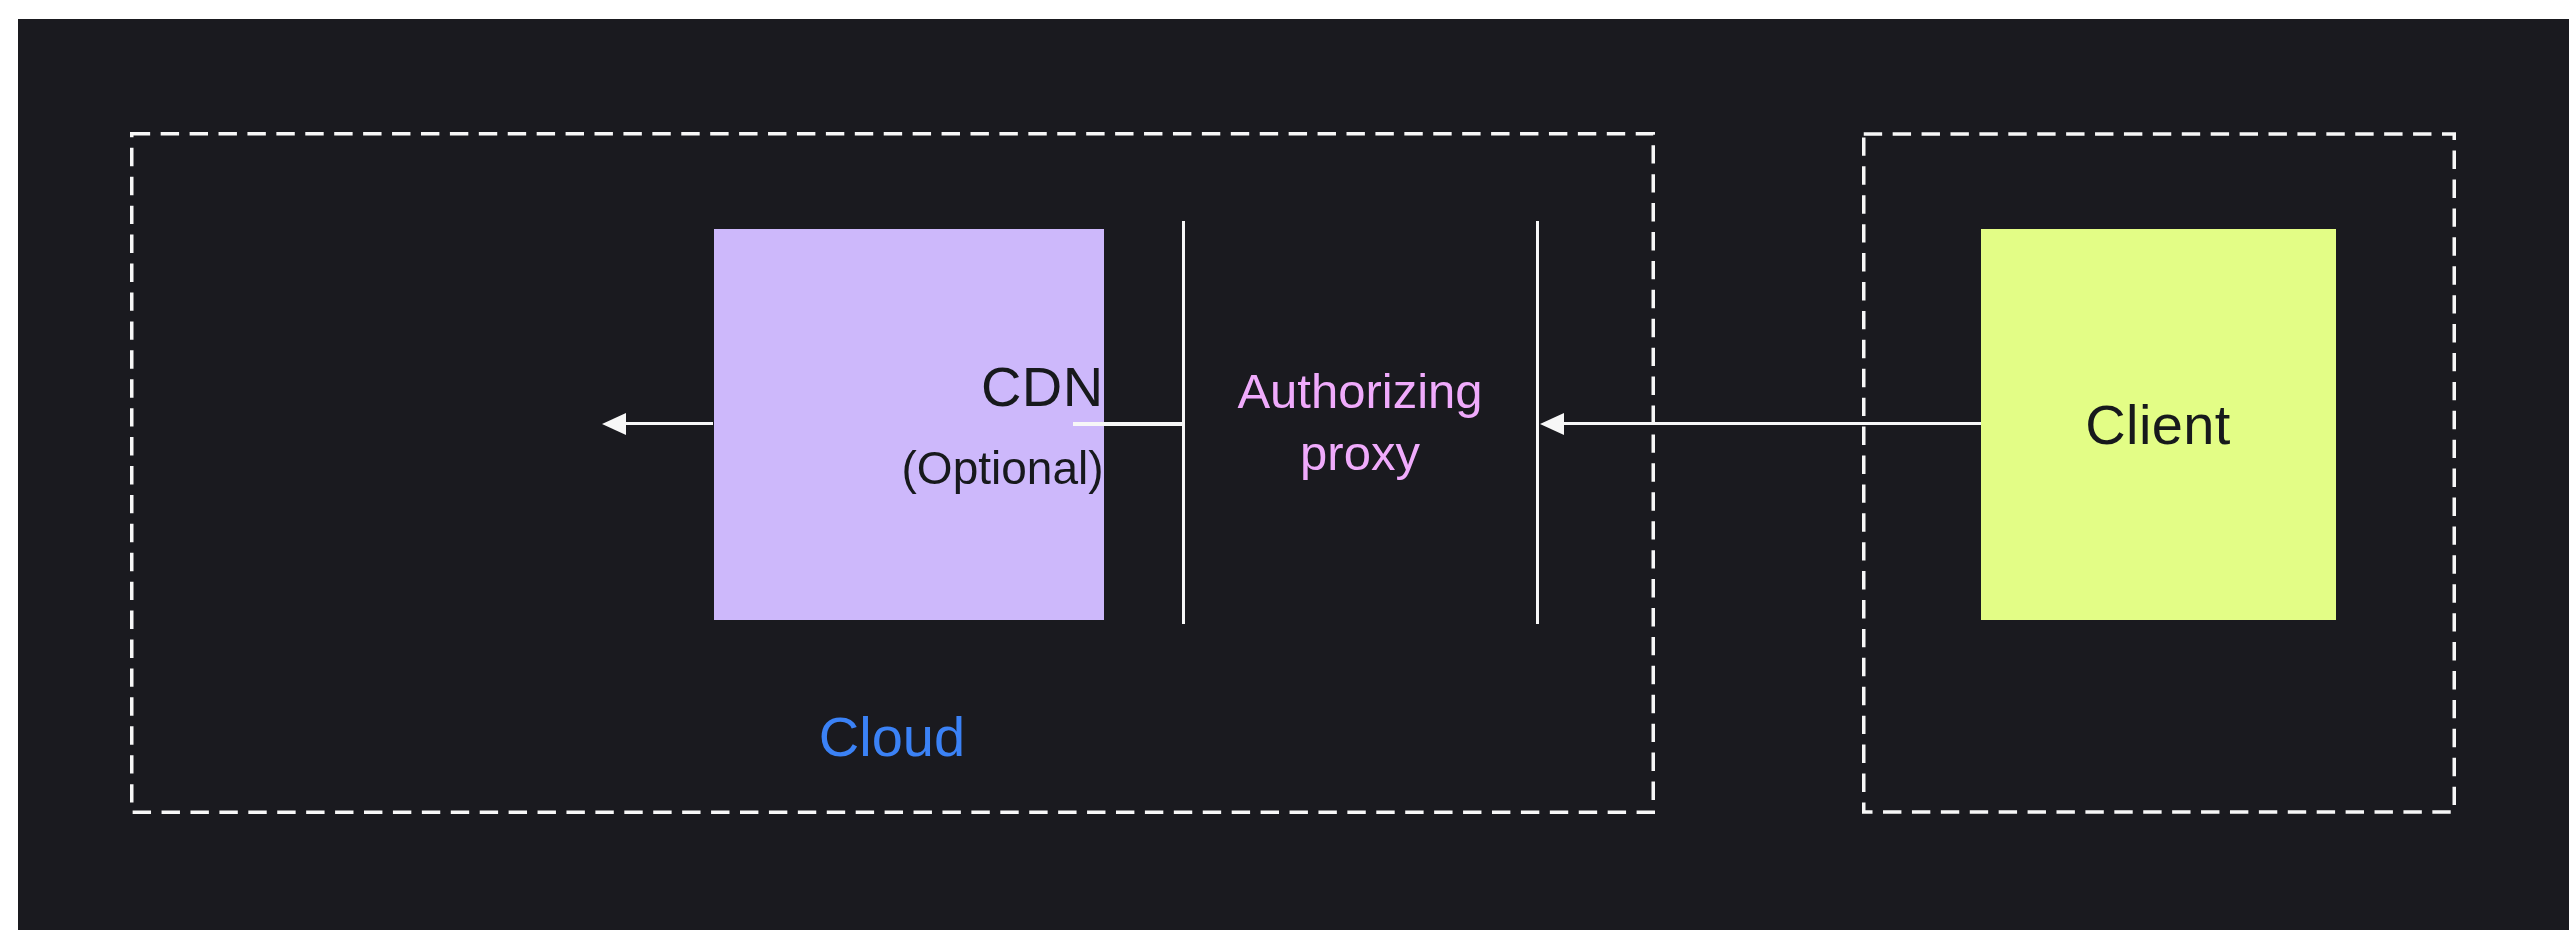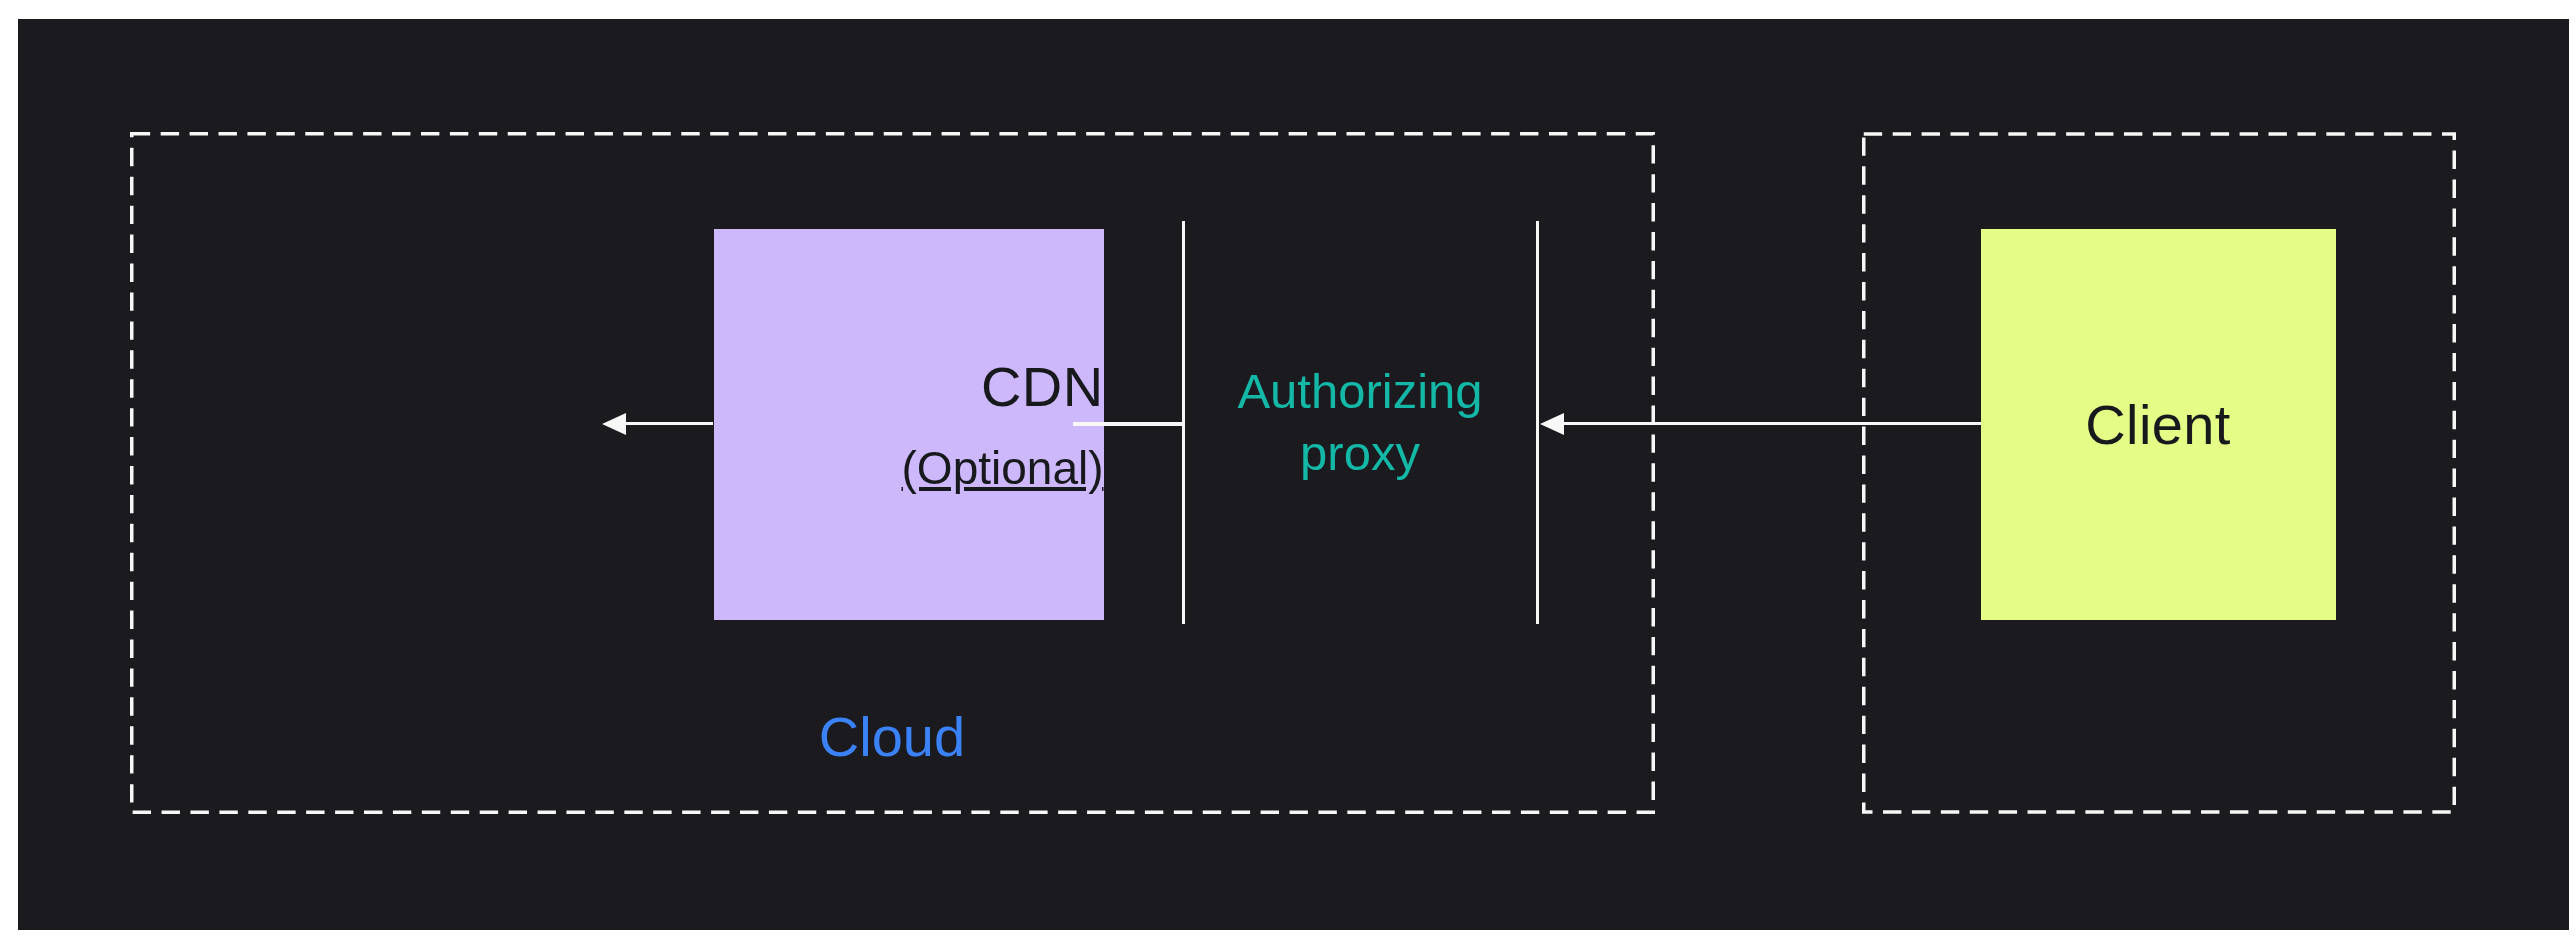--- a/index.html
+++ b/index.html
@@ -34,21 +34,20 @@
   }
   .node-label {
     font-size: 56px;
     line-height: 1;
     letter-spacing: 0.4px;
   }
   .node-sublabel {
     font-size: 46px;
     line-height: 1;
     margin-top: 30px;
-    text-decoration: underline;
   }
   .vline {
     position: absolute;
     width: 3.5px;
     height: 403px;
     top: 202px;
     background: #F7F7F7;
   }
   .proxy-label-wrap {
     position: absolute;
@@ -56,21 +55,21 @@
     top: 202px;
     width: 351px;
     height: 403px;
     display: flex;
     align-items: center;
     justify-content: center;
   }
   .proxy-label {
     max-width: 315px;
     text-align: center;
-    color: #14b8a6;
+    color: #f0abfc;
     font-size: 49px;
     line-height: 1.25;
   }
   .group-label {
     position: absolute;
     top: 690px;
     text-align: center;
     color: #3b82f6;
     font-size: 56px;
     line-height: 56px;

